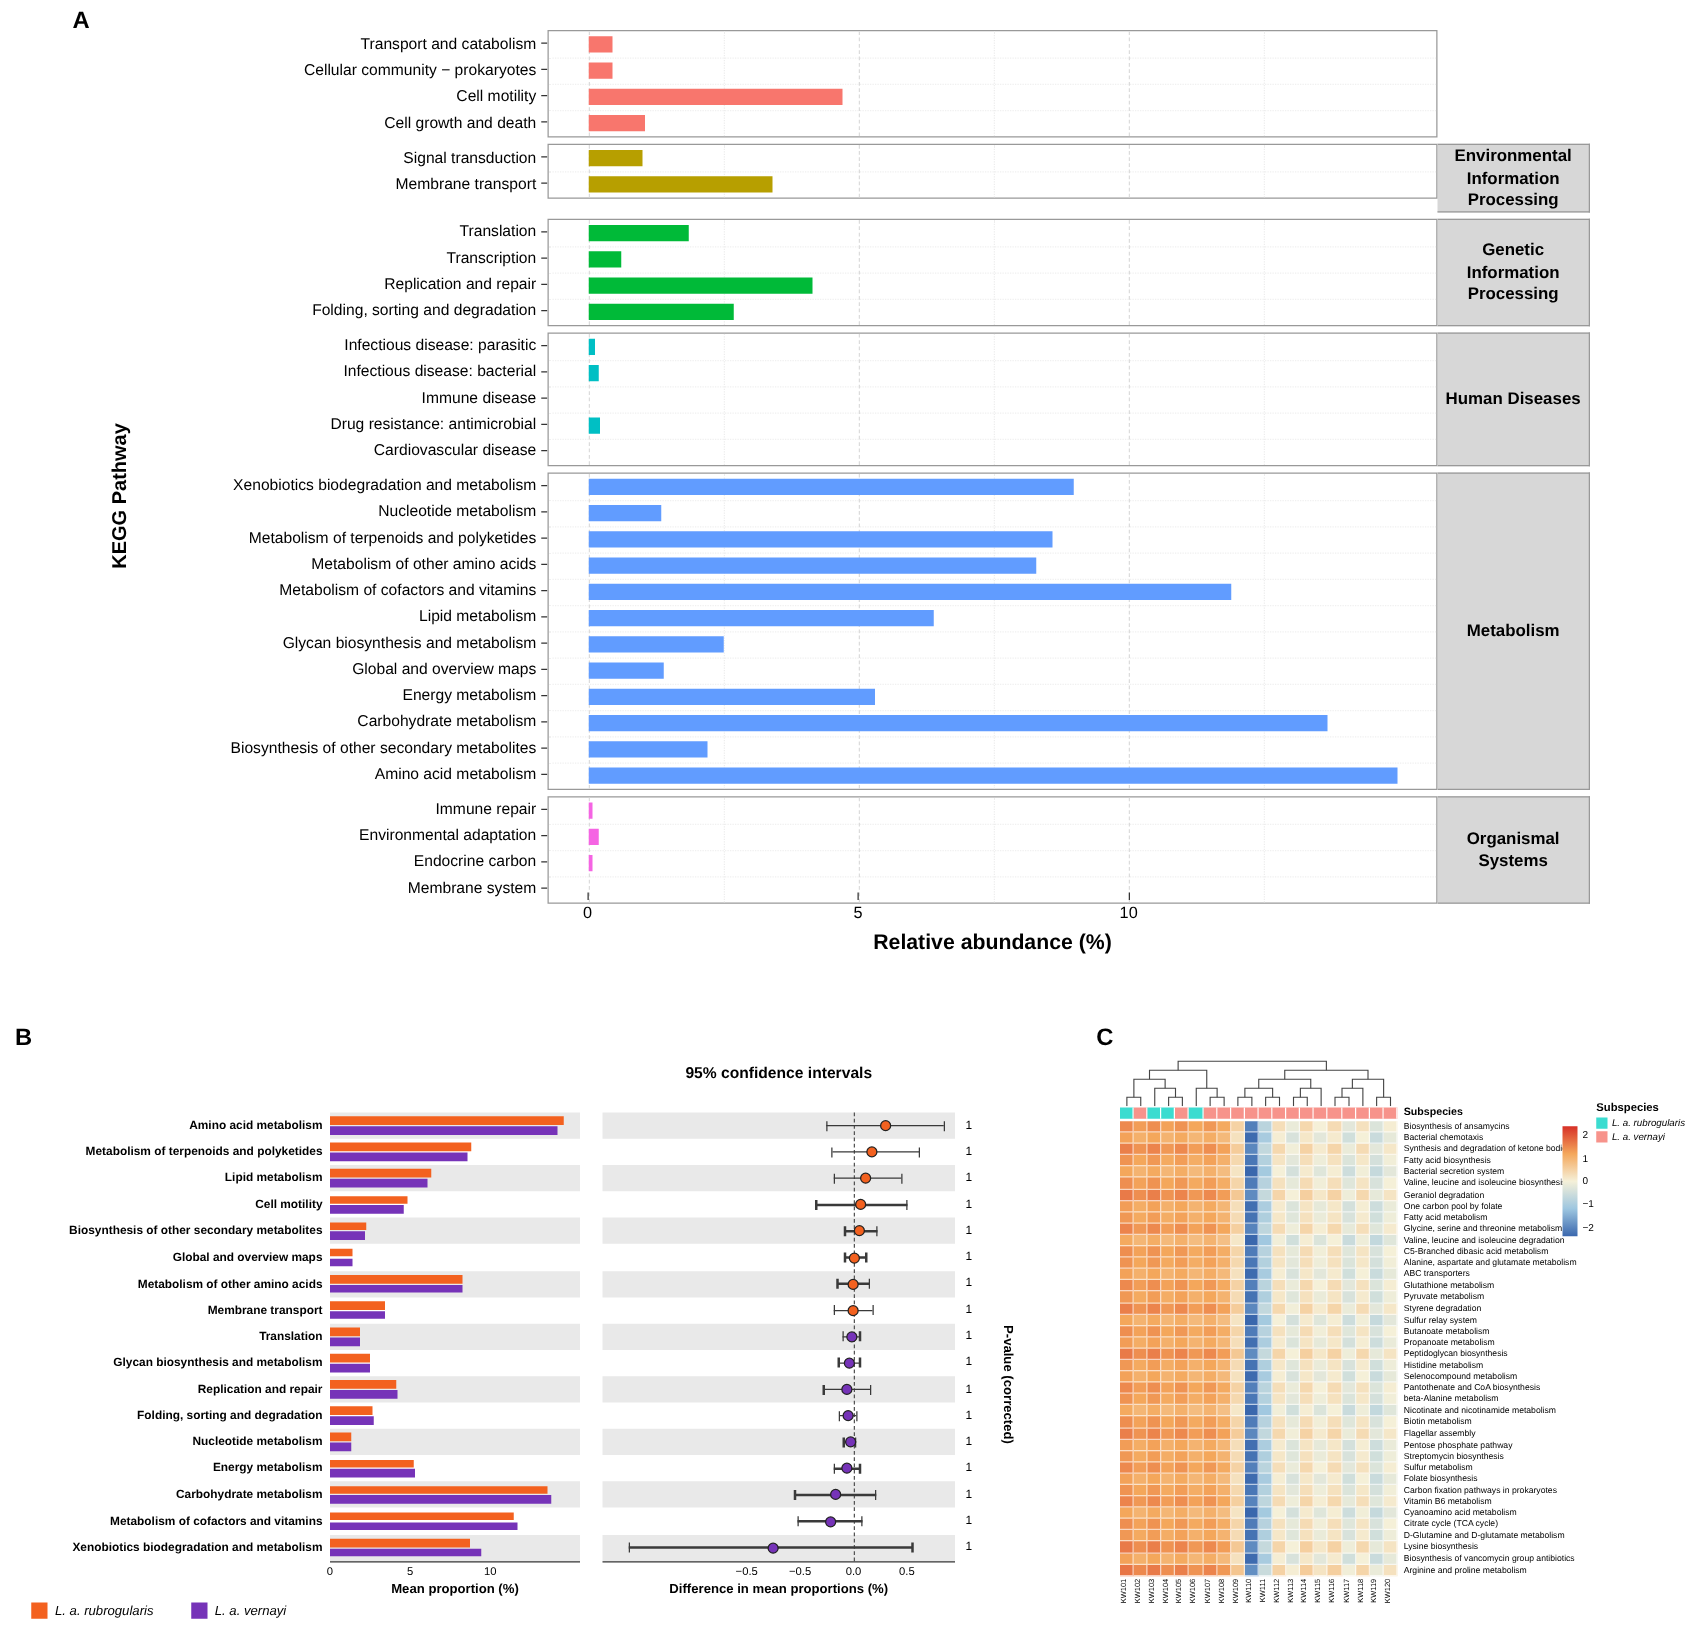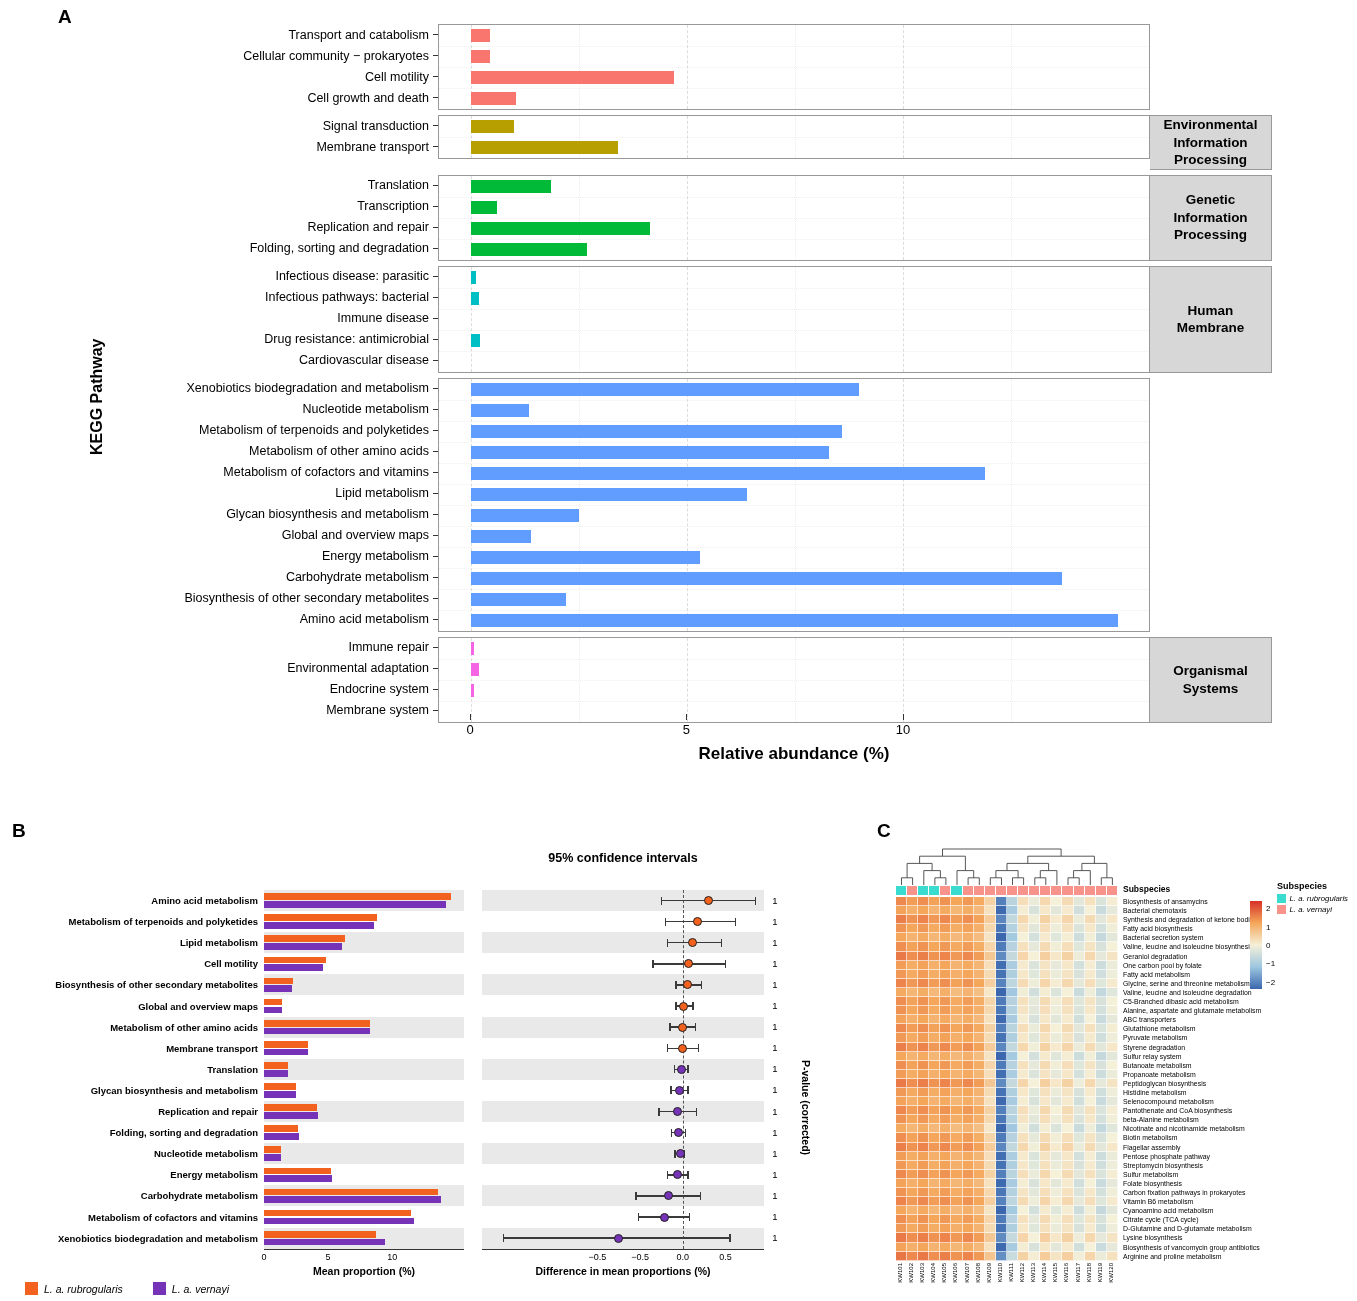--- a/index.html
+++ b/index.html
@@ -169,21 +169,21 @@
         </div>
         <div class="pa-strip">Genetic Information Processing</div>
       </div>
       <div class="pa-group">
         <div class="pa-labels">
           <div class="pa-rowlab">
             <span>Infectious disease: parasitic</span>
             <span class="pa-tickmark"></span>
           </div>
           <div class="pa-rowlab">
-            <span>Infectious pathways: bacterial</span>
+            <span>Infectious disease: bacterial</span>
             <span class="pa-tickmark"></span>
           </div>
           <div class="pa-rowlab">
             <span>Immune disease</span>
             <span class="pa-tickmark"></span>
           </div>
           <div class="pa-rowlab">
             <span>Drug resistance: antimicrobial</span>
             <span class="pa-tickmark"></span>
           </div>
@@ -200,21 +200,21 @@
           <div class="gl-minor" style="left: 50.1%;"></div>
           <div class="gl-minor" style="left: 80.5%;"></div>
           <div class="pa-bar" style="top: 4px; left: 4.5%; width: 0.7296%; background: rgb(0, 191, 196);"></div>
           <div class="pa-rowline" style="top: 21px;"></div>
           <div class="pa-bar" style="top: 25px; left: 4.5%; width: 1.0944%; background: rgb(0, 191, 196);"></div>
           <div class="pa-rowline" style="top: 42px;"></div>
           <div class="pa-rowline" style="top: 63px;"></div>
           <div class="pa-bar" style="top: 67px; left: 4.5%; width: 1.3376%; background: rgb(0, 191, 196);"></div>
           <div class="pa-rowline" style="top: 84px;"></div>
         </div>
-        <div class="pa-strip">Human Membrane</div>
+        <div class="pa-strip">Human Diseases</div>
       </div>
       <div class="pa-group">
         <div class="pa-labels">
           <div class="pa-rowlab">
             <span>Xenobiotics biodegradation and metabolism</span>
             <span class="pa-tickmark"></span>
           </div>
           <div class="pa-rowlab">
             <span>Nucleotide metabolism</span>
             <span class="pa-tickmark"></span>
@@ -284,33 +284,34 @@
           <div class="pa-bar" style="top: 151px; left: 4.5%; width: 8.512%; background: rgb(97, 156, 255);"></div>
           <div class="pa-rowline" style="top: 168px;"></div>
           <div class="pa-bar" style="top: 172px; left: 4.5%; width: 32.224%; background: rgb(97, 156, 255);"></div>
           <div class="pa-rowline" style="top: 189px;"></div>
           <div class="pa-bar" style="top: 193px; left: 4.5%; width: 83.296%; background: rgb(97, 156, 255);"></div>
           <div class="pa-rowline" style="top: 210px;"></div>
           <div class="pa-bar" style="top: 214px; left: 4.5%; width: 13.376%; background: rgb(97, 156, 255);"></div>
           <div class="pa-rowline" style="top: 231px;"></div>
           <div class="pa-bar" style="top: 235px; left: 4.5%; width: 91.2%; background: rgb(97, 156, 255);"></div>
         </div>
+        <div class="pa-strip">Metabolism</div>
       </div>
       <div class="pa-group">
         <div class="pa-labels">
           <div class="pa-rowlab">
             <span>Immune repair</span>
             <span class="pa-tickmark"></span>
           </div>
           <div class="pa-rowlab">
             <span>Environmental adaptation</span>
             <span class="pa-tickmark"></span>
           </div>
           <div class="pa-rowlab">
-            <span>Endocrine system</span>
+            <span>Endocrine carbon</span>
             <span class="pa-tickmark"></span>
           </div>
           <div class="pa-rowlab">
             <span>Membrane system</span>
             <span class="pa-tickmark"></span>
           </div>
         </div>
         <div class="pa-plot" style="height: 86px;">
           <div class="gl-major" style="left: 4.5%;"></div>
           <div class="gl-major" style="left: 34.9%;"></div>

